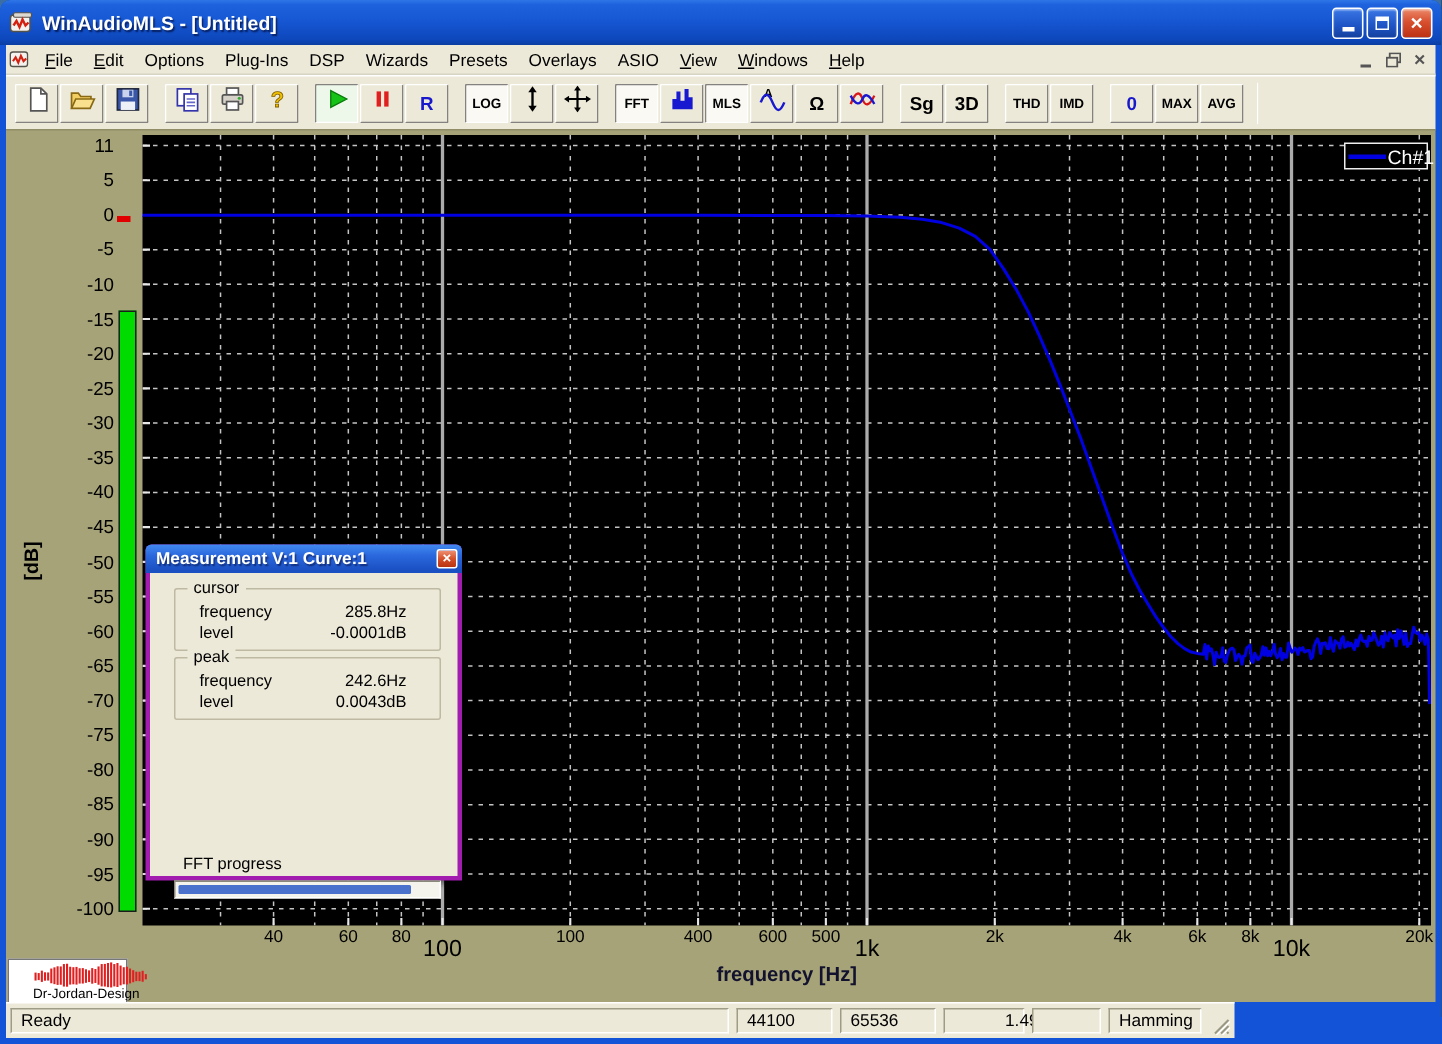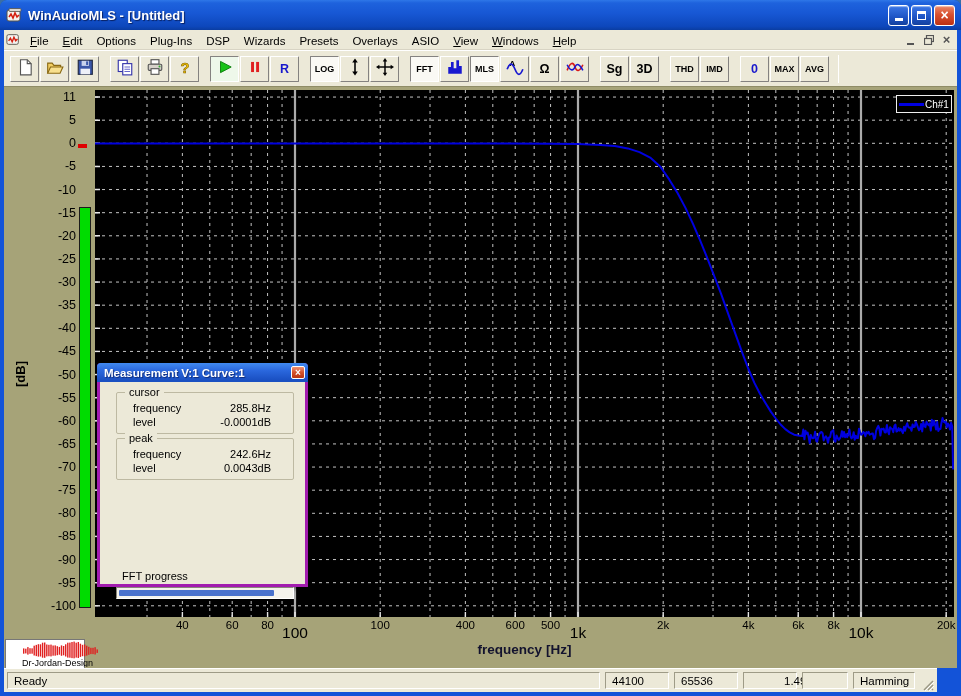--- a/index.html
+++ b/index.html
@@ -44,21 +44,21 @@
   .tbar-sep{width:10px;flex:0 0 auto;}
   .tbar-endsep{width:1px;height:28px;background:#c8c5b4;border-right:1px solid #fff;margin-left:8px;}
   
   #client{position:absolute;left:4px;top:86px;width:953px;height:582px;background:#a6a378;
     box-shadow:inset 0 1px 0 #8f8c66;}
   #plot{position:absolute;left:91px;top:4px;width:859px;height:527px;background:#000;}
   #plot svg{position:absolute;left:0;top:0;}
   #legendbox{position:absolute;top:5px;right:2px;width:56px;height:18px;border:1px solid #eee;
     display:flex;align-items:center;background:#000;}
   #legendbox .legline{width:25px;height:3px;margin-left:2px;flex:0 0 auto;}
-  #legendbox .legtext{color:#fff;font-size:10px;margin-left:1px;}
+  #legendbox .legtext{color:#fff;font-size:13px;margin-left:1px;}
   .ylab{position:absolute;left:26px;width:46px;height:14px;text-align:right;font-size:12.5px;color:#000;}
   .xlab-s{position:absolute;font-size:11.5px;color:#000;transform:translateX(-50%);top:533px;}
   .xlab-l{position:absolute;font-size:15.5px;color:#000;transform:translateX(-50%);top:538px;}
   #xaxis-title{position:absolute;left:91px;top:556px;width:859px;text-align:center;
     font-size:13.5px;font-weight:bold;color:#12122e;}
   #yaxis-title{position:absolute;left:2px;top:278px;width:30px;height:16px;
     transform:rotate(-90deg);font-size:13px;font-weight:bold;color:#000;}
   #meter{position:absolute;left:75px;width:12px;background:#00dc00;border:1px solid #1c1c1c;}
   #peakmark{position:absolute;left:74px;width:9px;height:4px;background:#e00000;}
   #logo{position:absolute;left:1px;top:553px;width:80px;height:38px;background:#fff;border:1px solid #777;padding-left:15px;}
@@ -75,21 +75,21 @@
   #mdlg-body{position:absolute;left:3px;right:3px;top:19px;bottom:3px;background:#ece9d8;}
   .grp{position:absolute;left:16px;width:178px;border:1px solid #bdb9a2;border-radius:2px;}
   .grp .grplab{position:absolute;top:-7px;left:8px;background:#ece9d8;padding:0 4px;font-size:11px;color:#000;}
   .grow{position:absolute;left:16px;right:22px;height:13px;font-size:11px;color:#000;}
   .grow .v{position:absolute;right:0;top:0;}
   #fftlabel{position:absolute;left:22px;top:188px;font-size:11px;color:#000;}
   #pbar{position:absolute;left:16px;top:205px;width:178px;height:12px;background:#f4f3ec;
     border:1px solid;border-color:#8a887a #fff #fff #8a887a;padding:2px;}
   #pbar .fill{height:6px;background:#4a72cc;border-radius:1px;}
   
-  #statusbar{position:absolute;left:4px;top:668px;width:933px;height:24px;background:#ece9d8;
+  #statusbar{position:absolute;left:4px;top:668px;width:819px;height:24px;background:#ece9d8;
     border-top:1px solid #fff;display:flex;align-items:center;padding:0 3px;}
   .spanel{height:17px;border:1px solid;border-color:#9e9b87 #fff #fff #9e9b87;font-size:11.5px;color:#000;
     display:flex;align-items:center;padding:0 6px;margin-right:5px;background:#ece9d8;}
   #sp-ready{flex:1;}
   #grip{width:13px;height:13px;margin-left:1px;align-self:flex-end;margin-bottom:2px;}
 </style>
 </head>
 <body>
 
 <div id="win">

